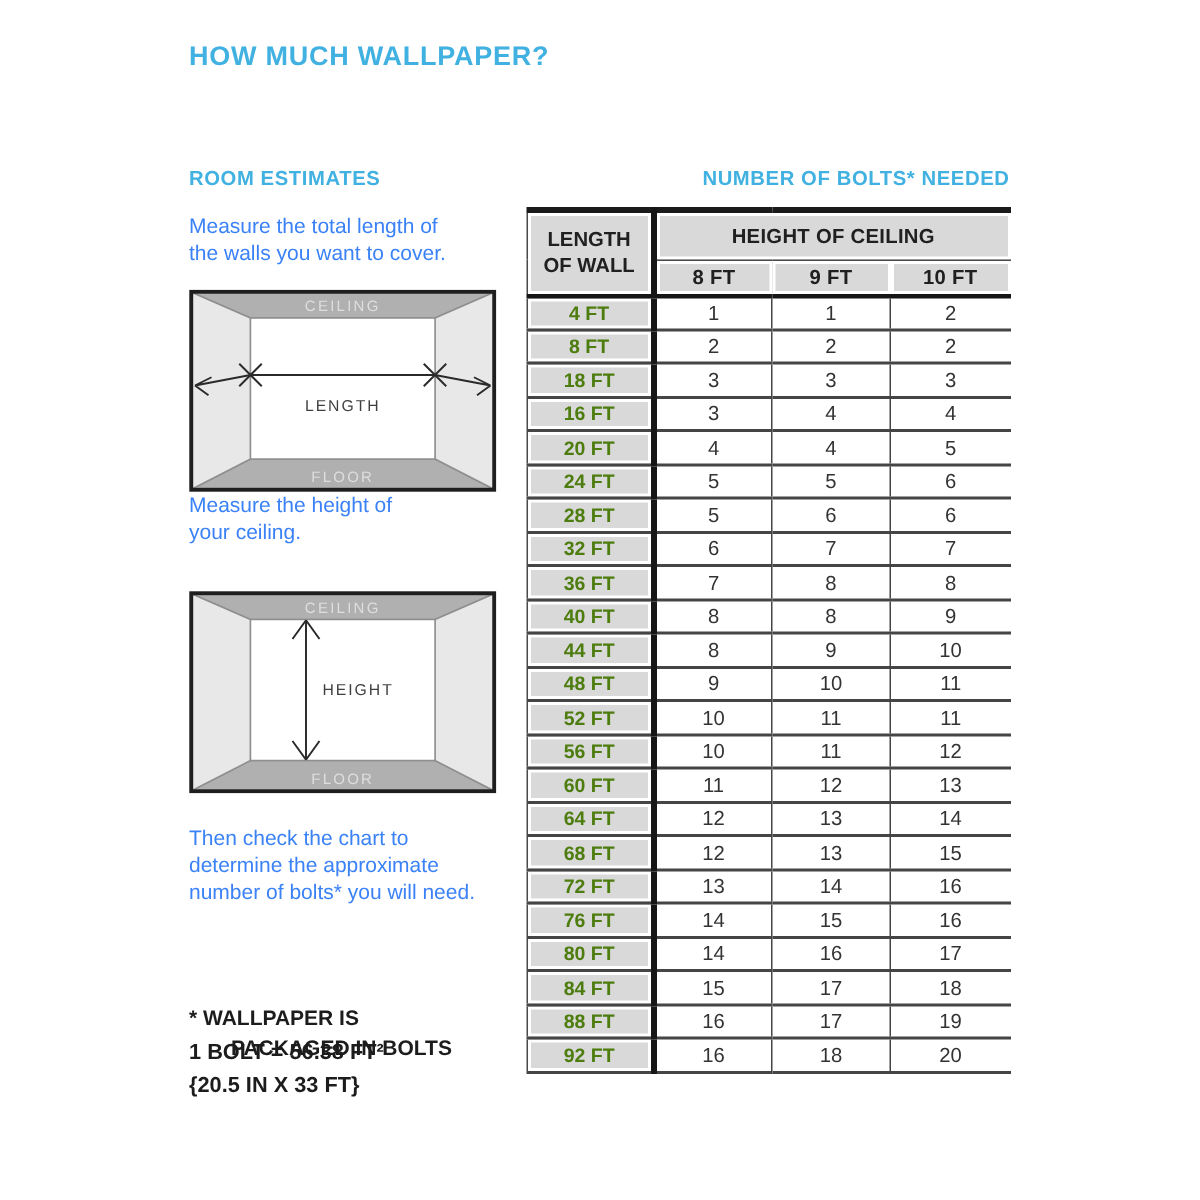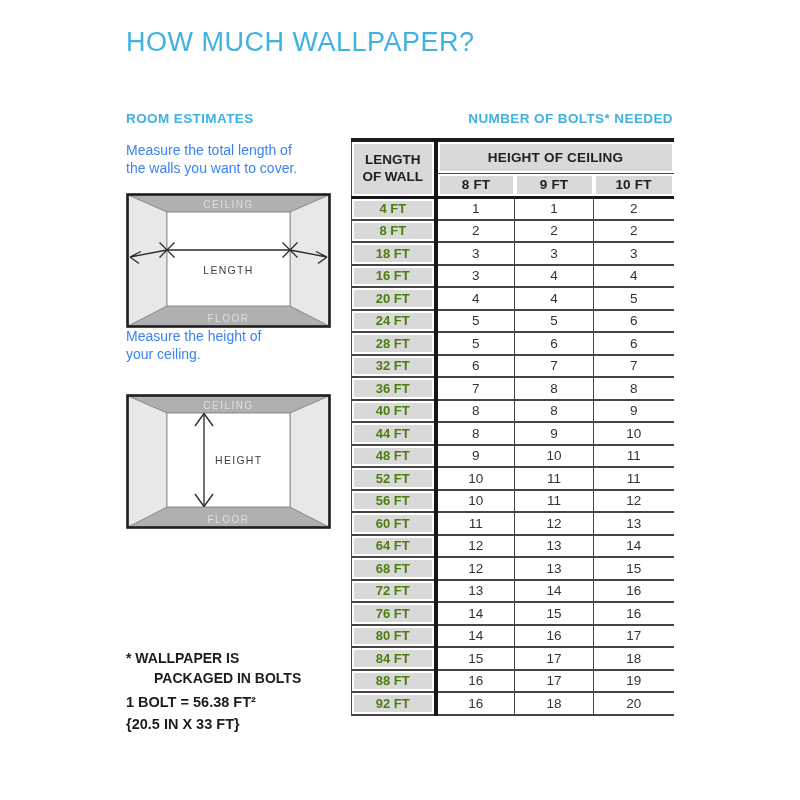--- a/index.html
+++ b/index.html
@@ -5,35 +5,35 @@
   * { margin:0; padding:0; box-sizing:border-box; }
   html,body { background:#fff; }
   .page {
     position:relative; width:800px; height:800px; background:#ffffff;
     font-family:"Liberation Sans", sans-serif; color:#3c3c3c; overflow:hidden;
   }
   .pre { white-space:pre-line; }
 
   .main-title {
     position:absolute; left:126px; top:27px;
-    font-size:27px; font-weight:normal; letter-spacing:0.5px; color:#41b1e1;
+    font-size:18px; font-weight:bold; letter-spacing:0.5px; color:#41b1e1;
   }
   .section-title {
     position:absolute; font-size:13.5px; font-weight:bold; letter-spacing:0.4px; color:#41b1e1;
   }
   .room-title { left:126px; top:111px; }
   .body-text { position:absolute; left:126px; font-size:14px; line-height:1.28; color:#3b82f6; }
   .step1 { top:142px; }
   .step2 { top:328px; }
   .step3 { top:550px; }
   .diagram { position:absolute; left:126px; width:205px; height:135px; }
   .diagram1 { top:193px; }
   .diagram2 { top:394px; }
 
-  .footnote { position:absolute; left:126px; top:648px; font-size:14px; font-weight:bold; color:#1c1c1c; line-height:1.45; }
+  .footnote { position:absolute; left:126px; top:668px; font-size:14px; font-weight:bold; color:#1c1c1c; line-height:1.45; }
   .footnote .indent { display:block; margin-left:12px;padding-left:16px; }
   .bolt-spec { position:absolute; left:126px; top:692px; font-size:14.5px; font-weight:bold; color:#1c1c1c; line-height:1.5; }
 
   
   .right-col { position:absolute; left:351px; top:0; width:322px; }
   .table-title { position:relative; top:111px; width:322px; text-align:right; font-size:13.5px; font-weight:bold; letter-spacing:0.4px; color:#41b1e1; }
   .bolts-table {
     position:absolute; left:0; top:138px; width:322px;
     border-collapse:collapse; table-layout:fixed;
     border-top:4px solid #1b1b1b; border-left:1.5px solid #4a4a4a;
@@ -102,20 +102,23 @@
     <text class="svg-band-label" x="102.5" y="14.5" text-anchor="middle">CEILING</text>
     <text class="svg-band-label" x="102.5" y="128.5" text-anchor="middle">FLOOR</text>
     <g stroke="#2a2a2a" stroke-width="1.3" fill="none">
       <path d="M78,19.5 L78,112.5"></path>
       <path d="M78,19.5 L69,32 M78,19.5 L87,32"></path>
       <path d="M78,112.5 L69,100 M78,112.5 L87,100"></path>
     </g>
     <text class="svg-dim-label" x="89" y="69.5" text-anchor="start">HEIGHT</text>
   </svg>
 
+  <div class="body-text pre step3">Then check the chart to
+determine the approximate
+number of bolts* you will need.</div>
 
   <div class="footnote">
     <span>* WALLPAPER IS</span>
     <span class="indent">PACKAGED IN BOLTS</span>
   </div>
 
   <div class="bolt-spec pre">1 BOLT = 56.38 FT²
 {20.5 IN X 33 FT}</div>
 
   <div class="right-col">

